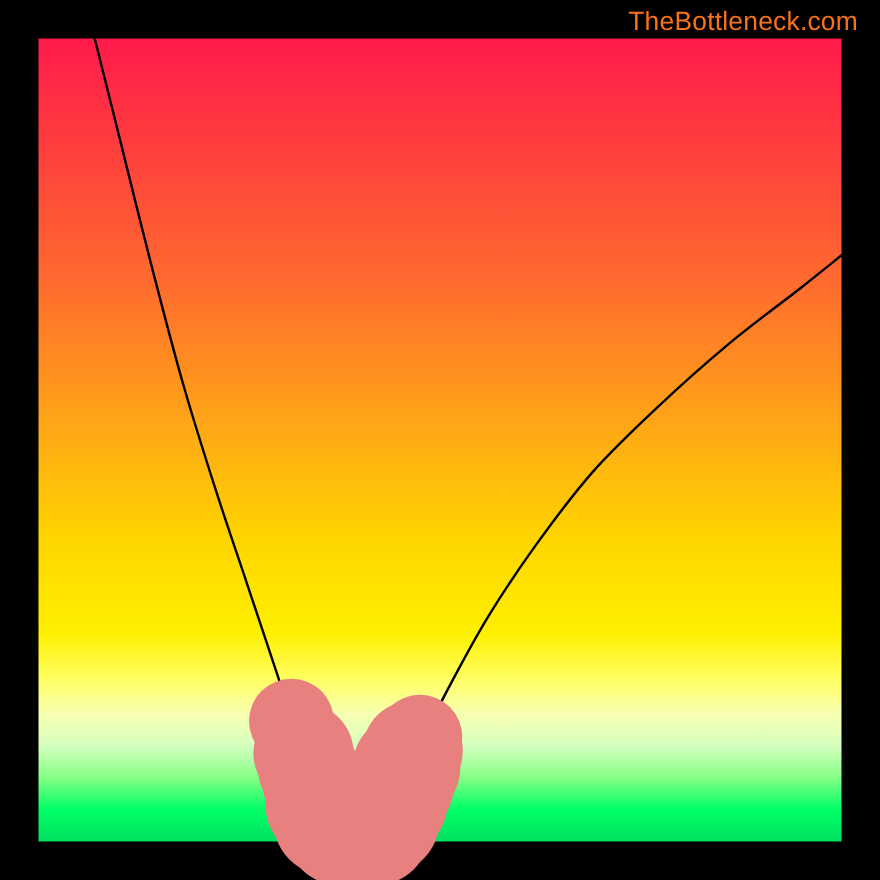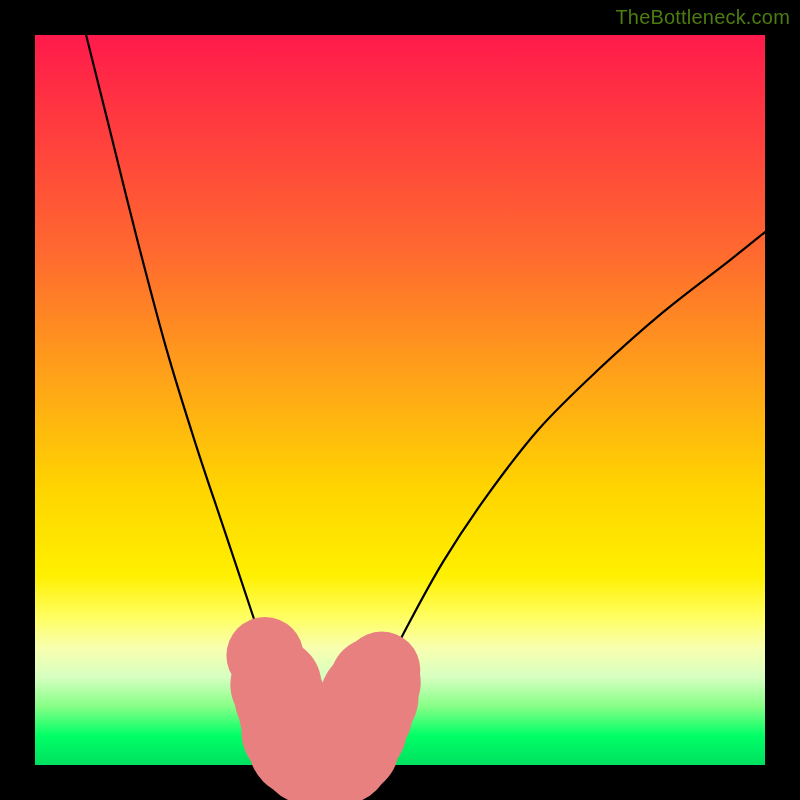--- a/index.html
+++ b/index.html
@@ -46,23 +46,23 @@
     position: absolute;
     left: 0;
     top: 0;
     width: 730px;
     height: 730px;
     overflow: visible;
   }
   .watermark {
     position: absolute;
     top: 6px;
-    right: 10px;
-    color: #4d7c0f;
-    font-size: 20px;
+    right: 20px;
+    color: #f97316;
+    font-size: 24px;
     font-weight: 500;
     letter-spacing: 0.2px;
     user-select: none;
   }
 </style>
 </head>
 <body>
 
 <div class="frame">
   <div class="plot">

